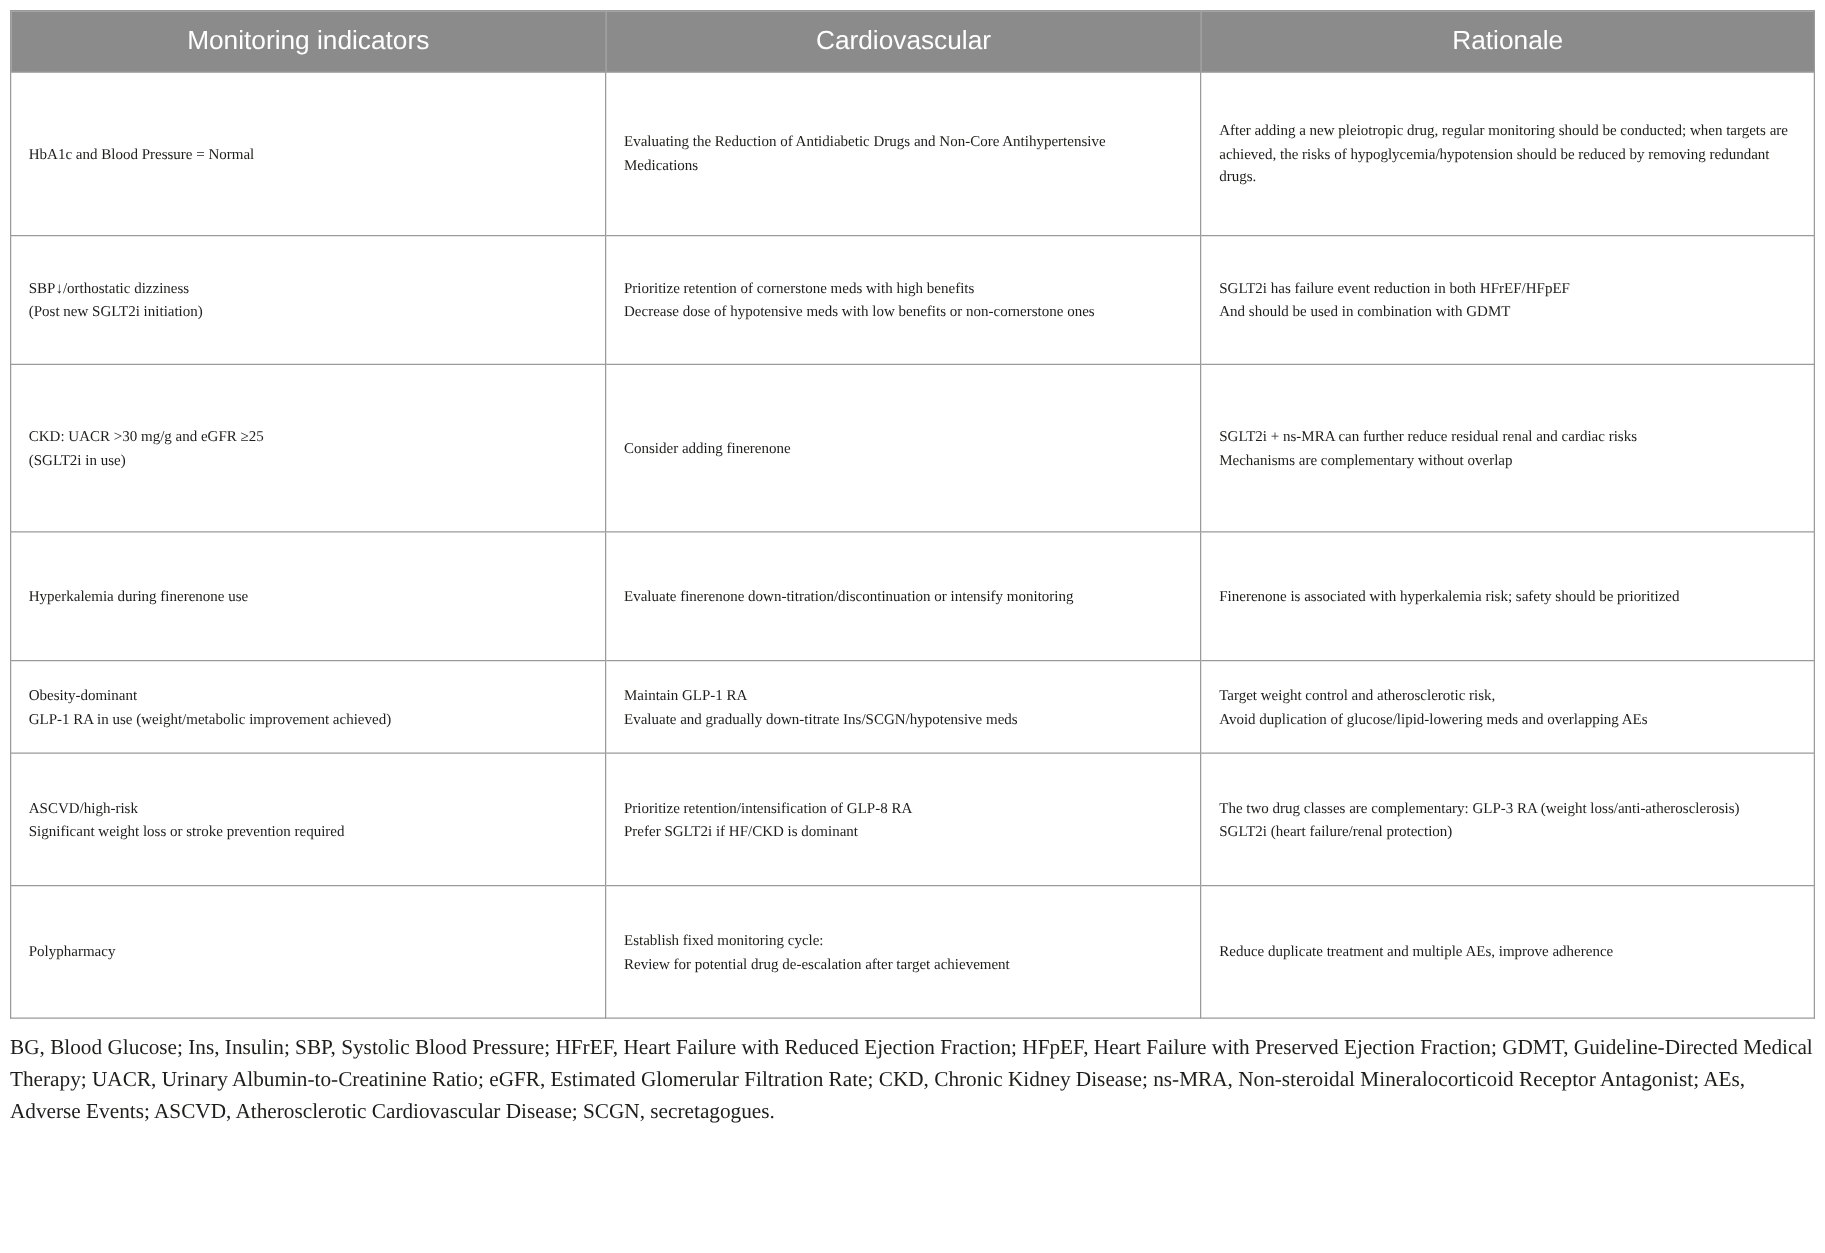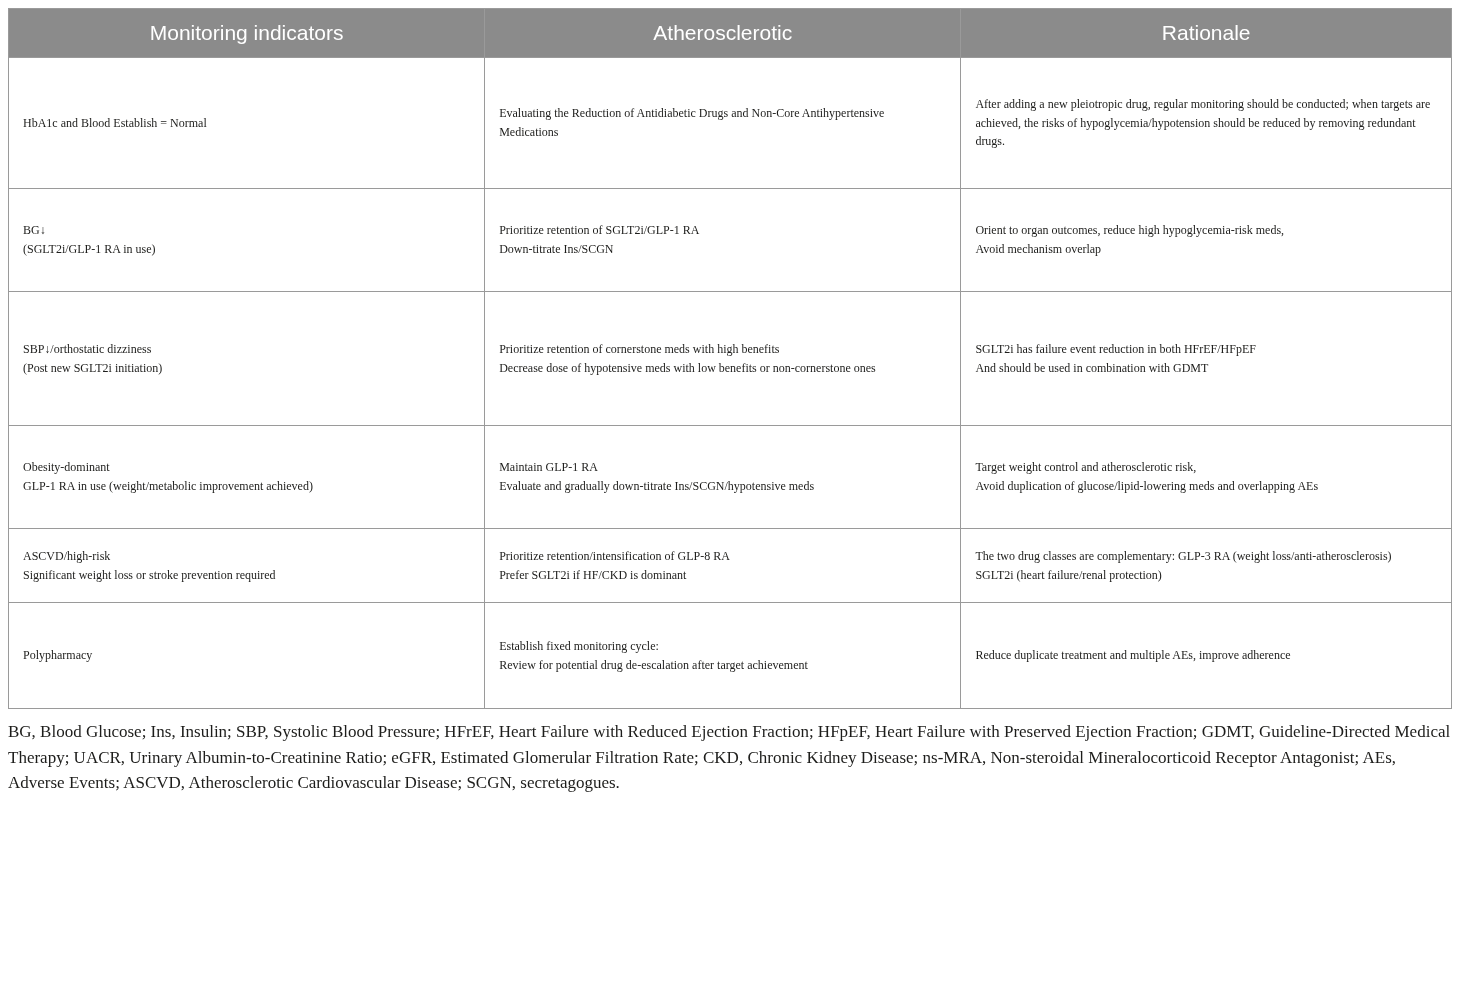--- a/index.html
+++ b/index.html
@@ -59,45 +59,49 @@
 <div class="figure">
   <table>
     <colgroup>
       <col class="c1">
         <col class="c2">
         <col class="c3">
     </colgroup>
     <thead>
       <tr>
         <th>Monitoring indicators</th>
-        <th>Atherosclerotic</th>
+        <th>Cardiovascular</th>
         <th>Rationale</th>
       </tr>
     </thead>
     <tbody>
       <tr>
-        <td>HbA1c and Blood Establish = Normal</td>
+        <td>HbA1c and Blood Pressure = Normal</td>
         <td>Evaluating the Reduction of Antidiabetic Drugs and Non-Core Antihypertensive Medications</td>
         <td>After adding a new pleiotropic drug, regular monitoring should be conducted; when targets are achieved, the risks of hypoglycemia/hypotension should be reduced by removing redundant drugs.</td>
-      </tr>
-      <tr>
-        <td>BG↓
-(SGLT2i/GLP-1 RA in use)</td>
-        <td>Prioritize retention of SGLT2i/GLP-1 RA
-Down-titrate Ins/SCGN</td>
-        <td>Orient to organ outcomes, reduce high hypoglycemia-risk meds,
-Avoid mechanism overlap</td>
       </tr>
       <tr>
         <td>SBP↓/orthostatic dizziness
 (Post new SGLT2i initiation)</td>
         <td>Prioritize retention of cornerstone meds with high benefits
 Decrease dose of hypotensive meds with low benefits or non-cornerstone ones</td>
         <td>SGLT2i has failure event reduction in both HFrEF/HFpEF
 And should be used in combination with GDMT</td>
+      </tr>
+      <tr>
+        <td>CKD: UACR &gt;30 mg/g and eGFR ≥25
+(SGLT2i in use)</td>
+        <td>Consider adding finerenone</td>
+        <td>SGLT2i + ns-MRA can further reduce residual renal and cardiac risks
+Mechanisms are complementary without overlap</td>
+      </tr>
+      <tr>
+        <td>Hyperkalemia during finerenone use</td>
+        <td>Evaluate finerenone down-titration/discontinuation or intensify monitoring</td>
+        <td>Finerenone is associated with hyperkalemia risk; safety should be prioritized</td>
       </tr>
       <tr>
         <td>Obesity-dominant
 GLP-1 RA in use (weight/metabolic improvement achieved)</td>
         <td>Maintain GLP-1 RA
 Evaluate and gradually down-titrate Ins/SCGN/hypotensive meds</td>
         <td>Target weight control and atherosclerotic risk,
 Avoid duplication of glucose/lipid-lowering meds and overlapping AEs</td>
       </tr>
       <tr>

